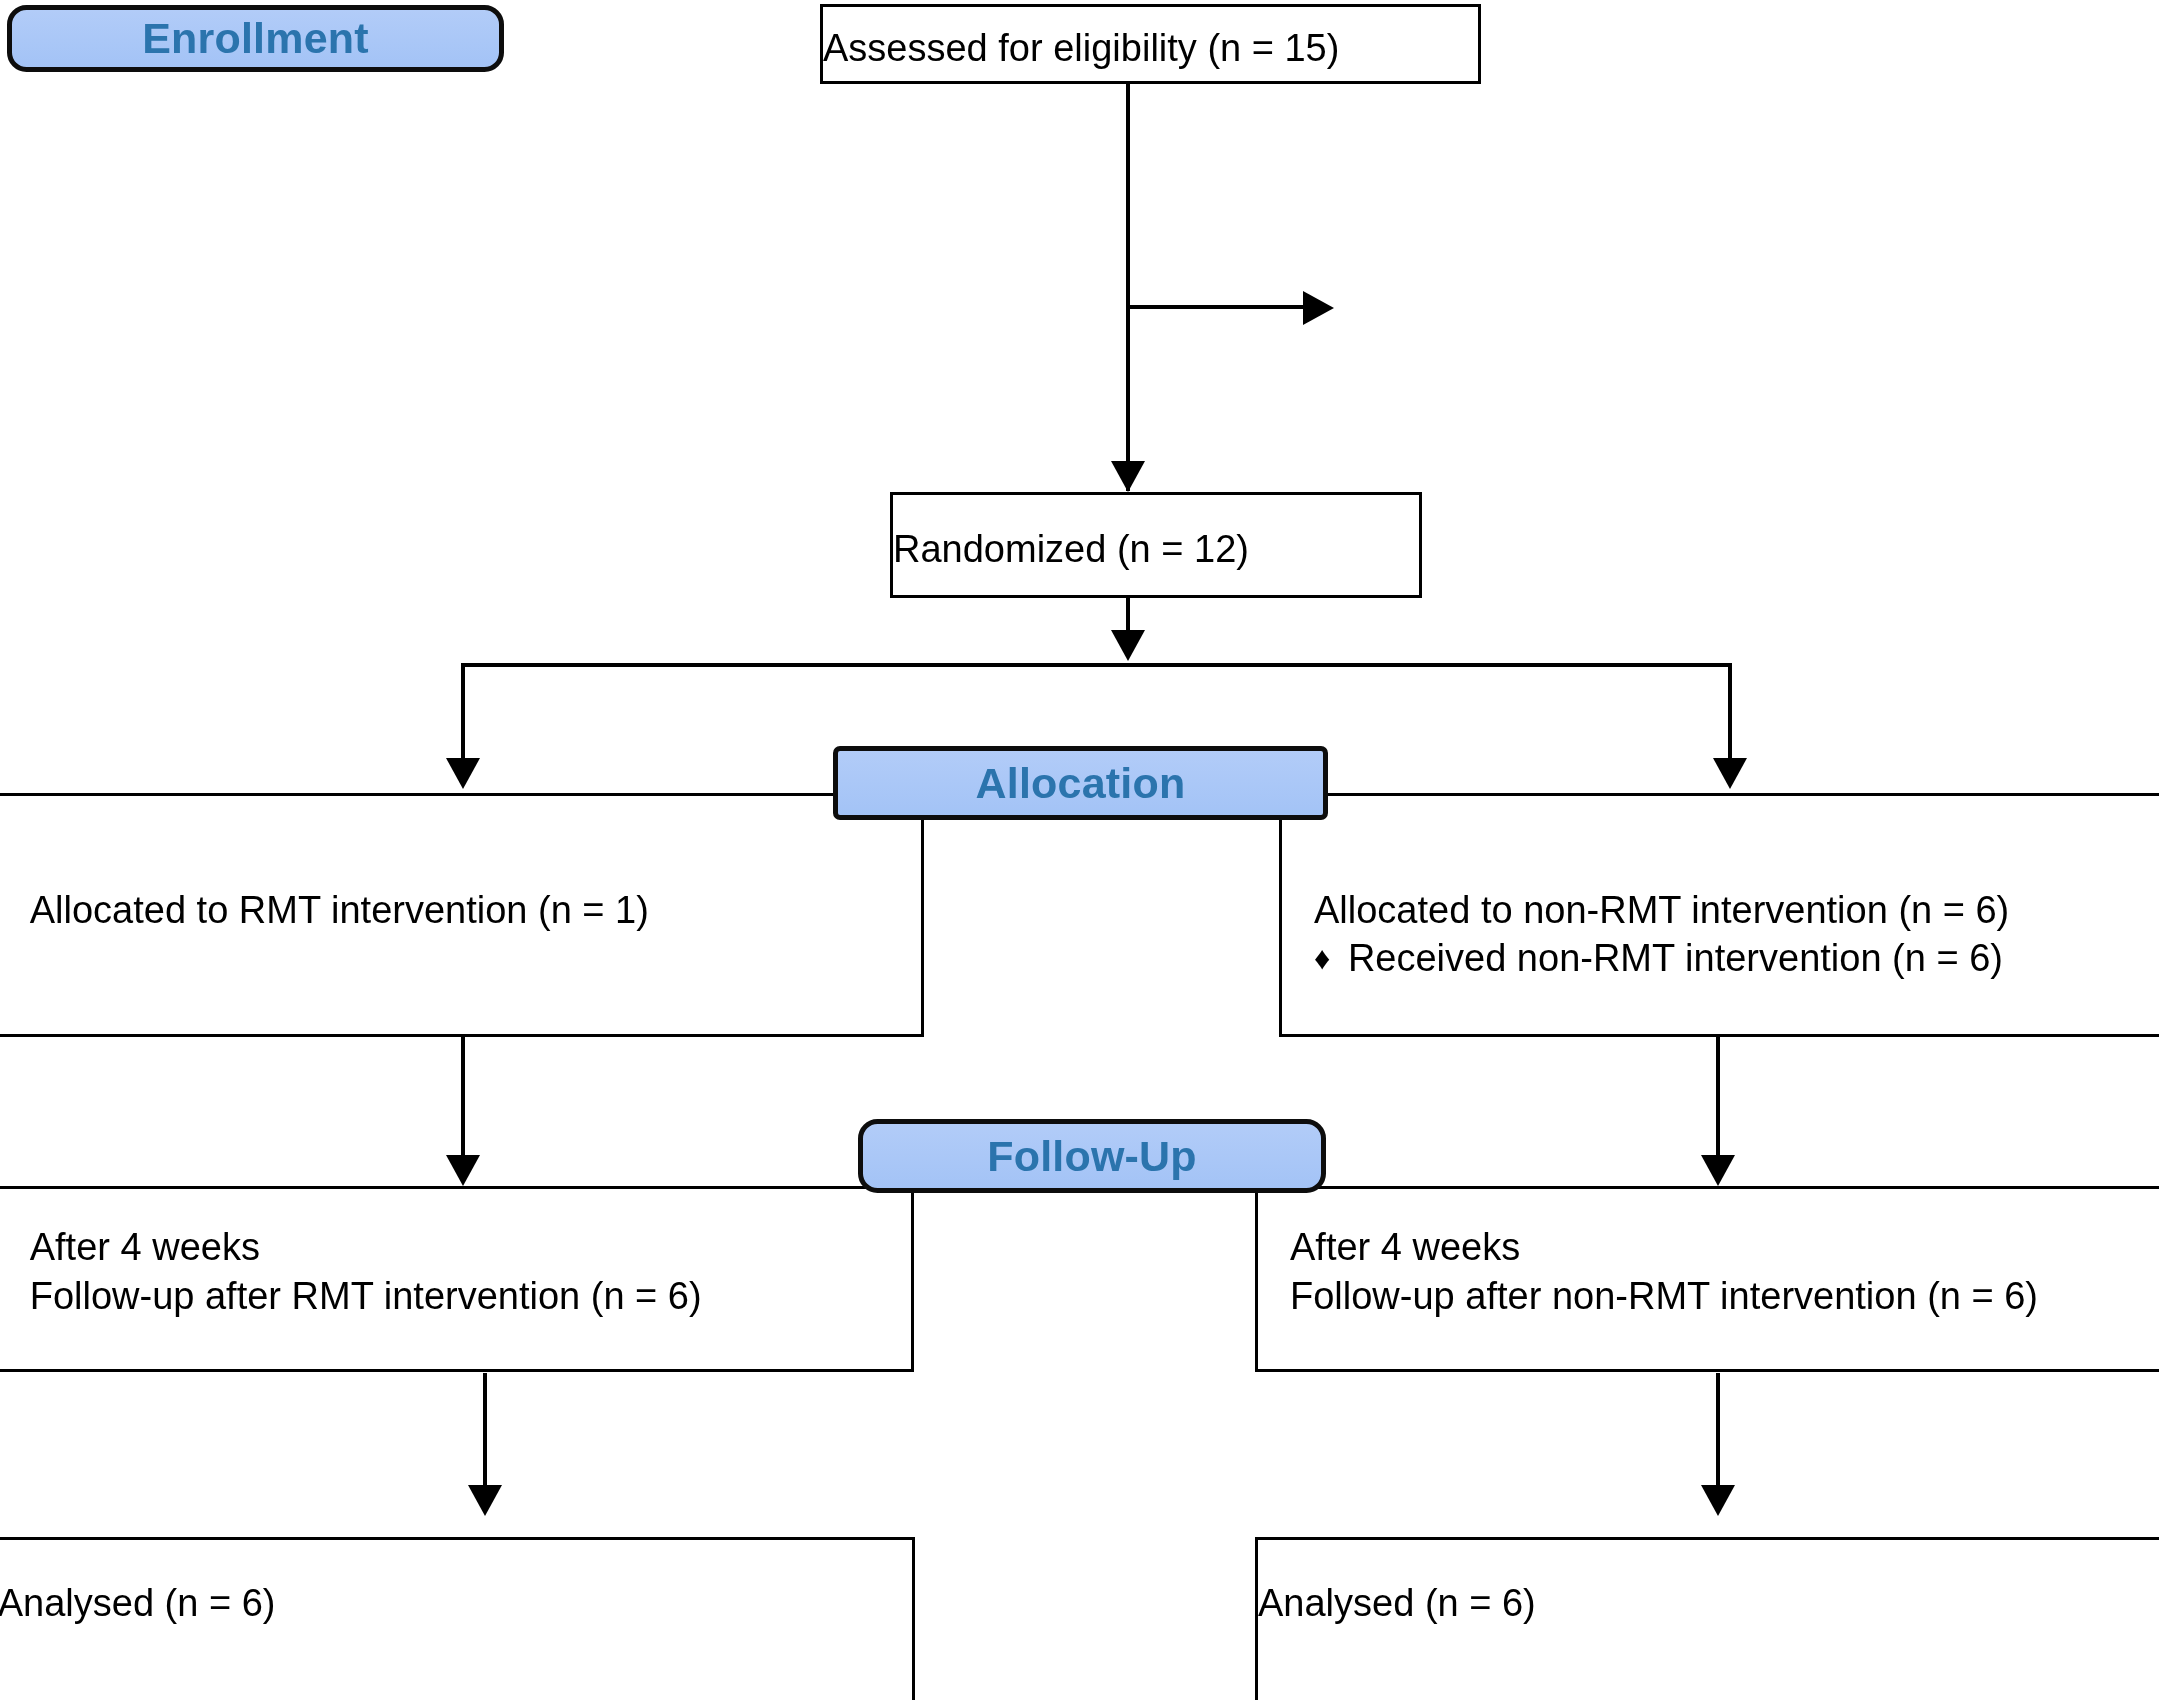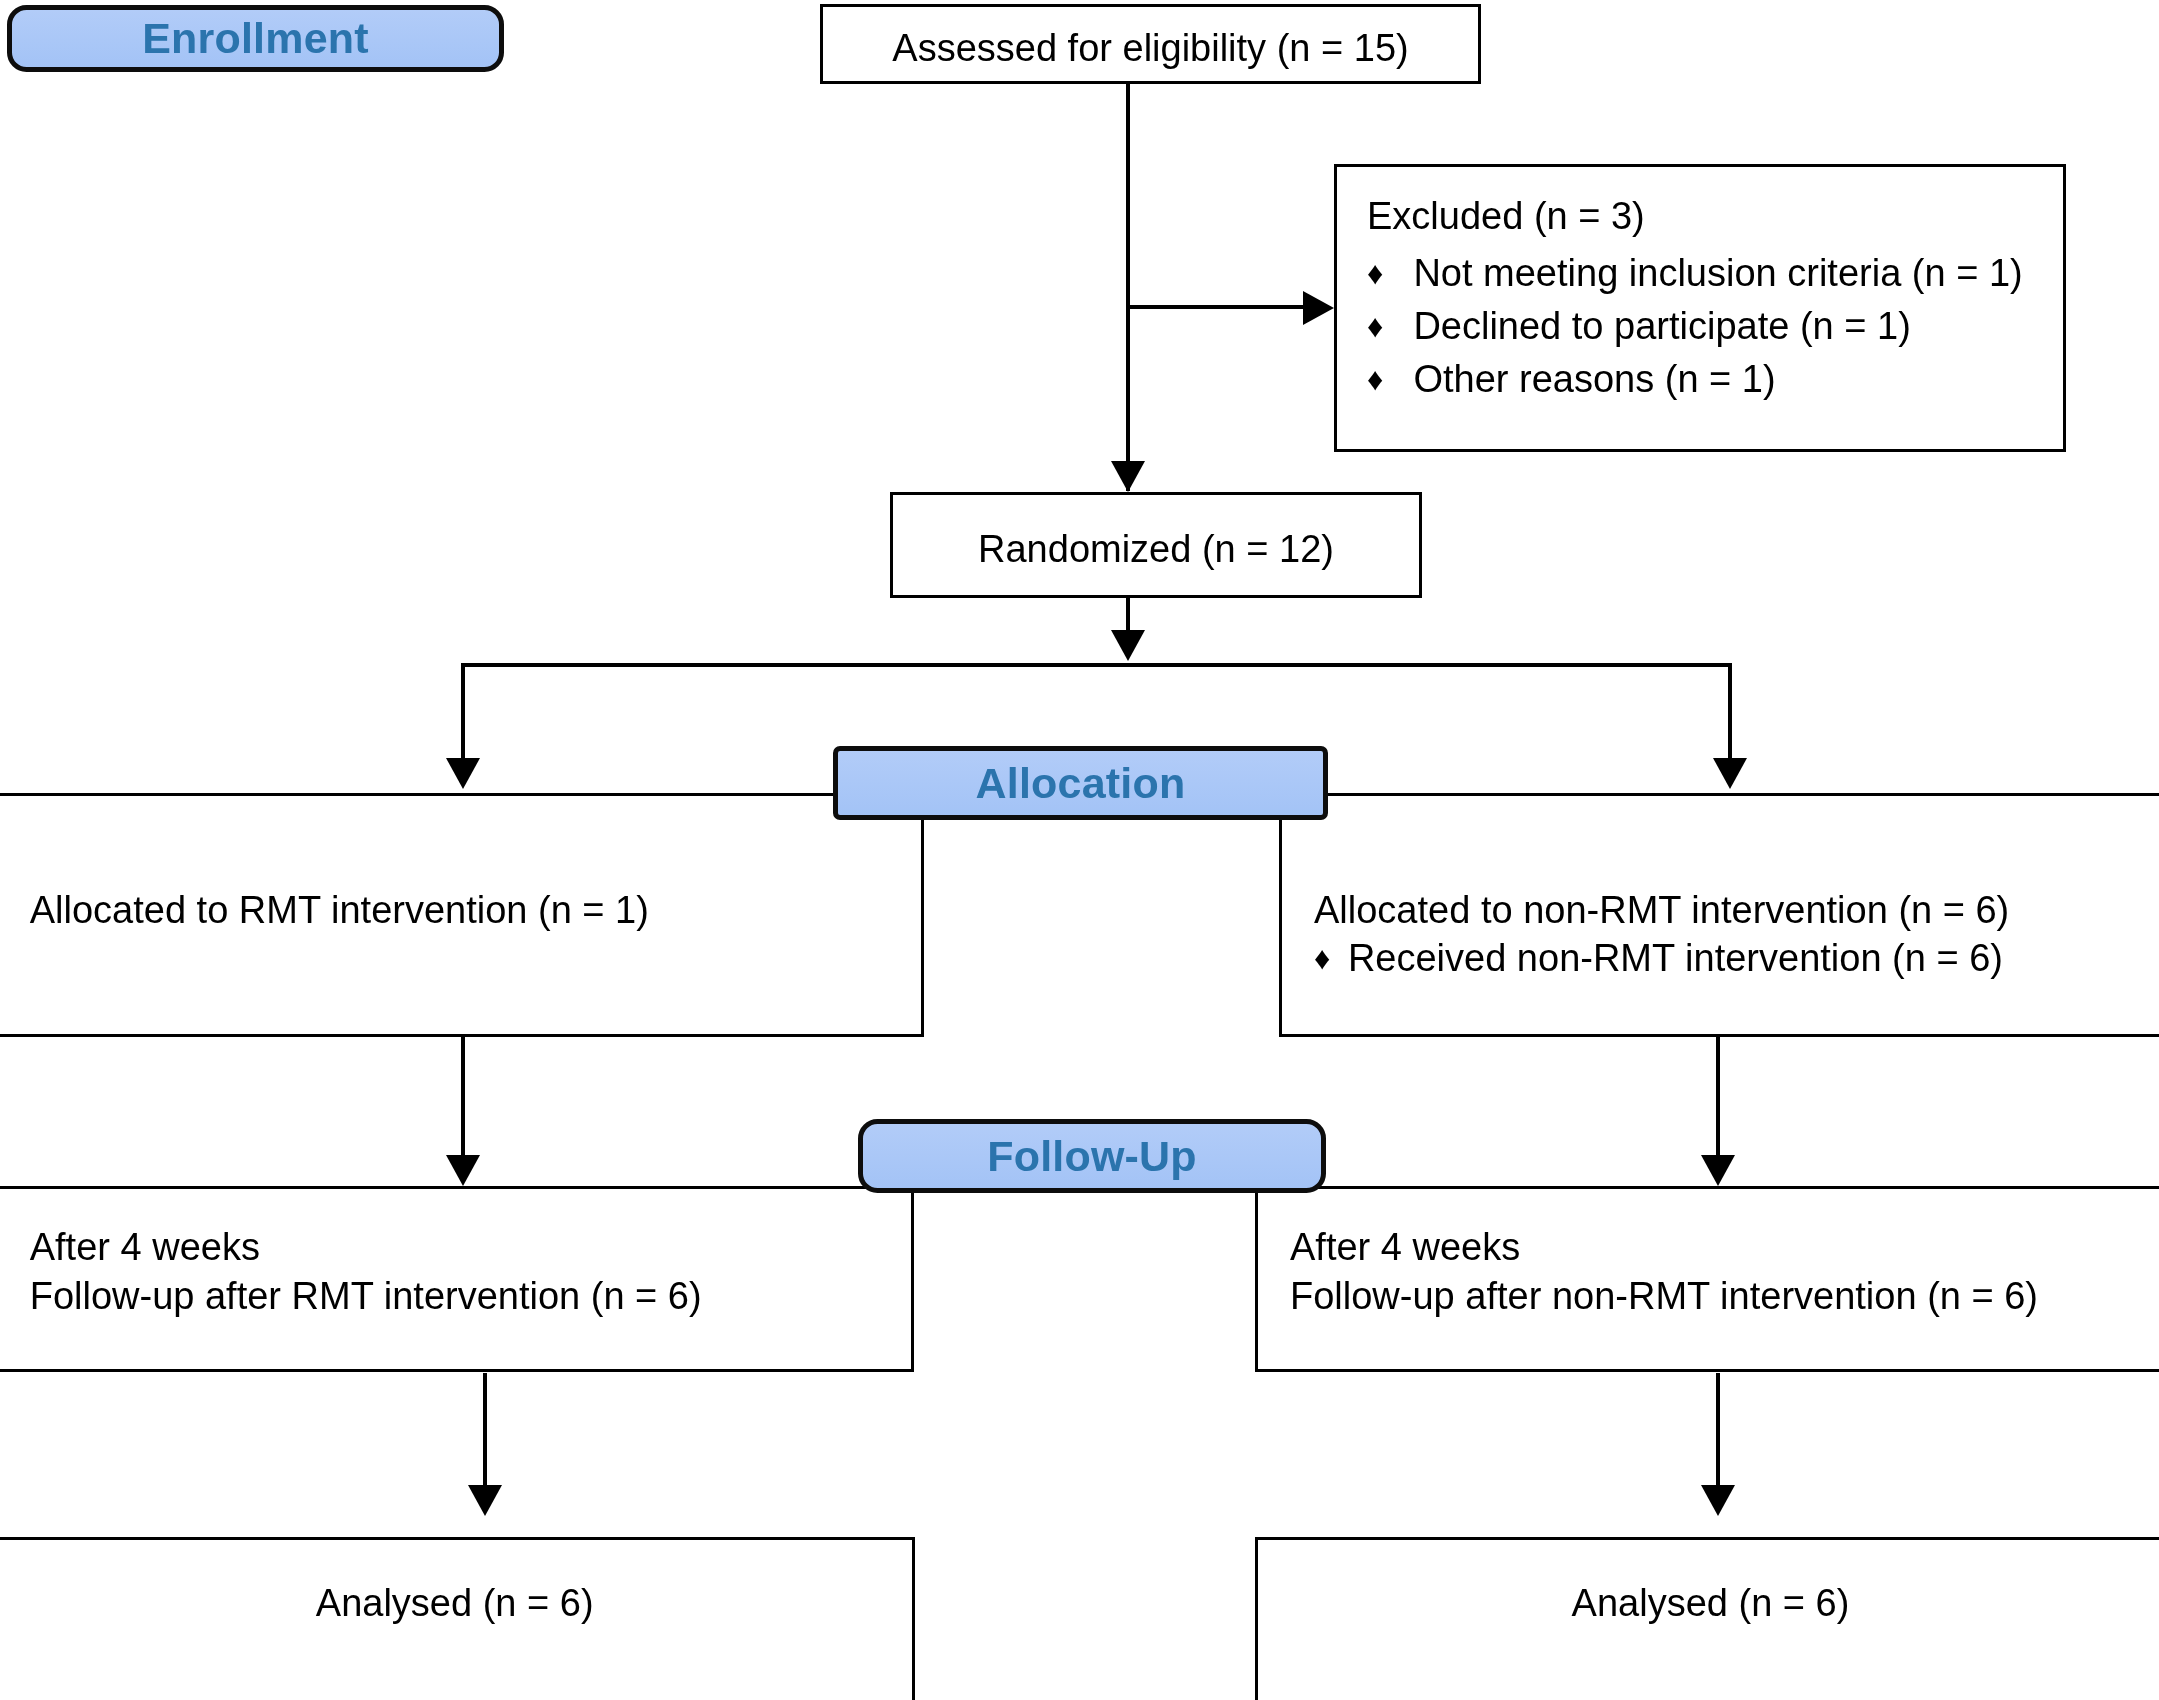--- a/index.html
+++ b/index.html
@@ -28,21 +28,20 @@
   .box-text {
     position: absolute;
     font-family: "Liberation Sans", sans-serif;
     font-size: 38px;
     line-height: 1.30;
     color: #000000;
     white-space: nowrap;
   }
   .box-text.center {
     width: 100%;
-    text-align: center;
   }
   .bullet-line {
     white-space: nowrap;
   }
   .bullet-mark {
     display: inline-block;
     font-size: 32px;
     vertical-align: 1.8px;
   }
   .stage {
@@ -102,38 +101,20 @@
   <div class="box" style="left:820px; top:3.5px; width:661px; height:80px;">
     <div class="box-text center" style="top:17.7px; left:0;">Assessed for eligibility (n = 15)</div>
   </div>
 
   <div class="line vline" style="left:1126px; top:83px; width:4.4px; height:408px;"></div>
   <div class="arrow-down" style="left:1111px; top:461px;"></div>
 
   <div class="line hline" style="left:1128px; top:305px; width:197px; height:4.4px;"></div>
   <div class="arrow-right" style="left:1303px; top:291px;"></div>
 
-  <div class="box" style="left:1334px; top:164px; width:732px; height:288px;">
-    <div class="box-text" style="top:25px; left:30px;">Excluded (n = 3)</div>
-
-    <div class="box-text bullet-line" style="top:82px; left:30px;">
-      <span class="bullet-mark">♦</span>
-      <span style="margin-left:19.5px;">Not meeting inclusion criteria (n = 1)</span>
-    </div>
-
-    <div class="box-text bullet-line" style="top:135px; left:30px;">
-      <span class="bullet-mark">♦</span>
-      <span style="margin-left:19.5px;">Declined to participate (n = 1)</span>
-    </div>
-
-    <div class="box-text bullet-line" style="top:188px; left:30px;">
-      <span class="bullet-mark">♦</span>
-      <span style="margin-left:19.5px;">Other reasons (n = 1)</span>
-    </div>
-  </div>
 
   <div class="box" style="left:890px; top:492px; width:532px; height:106px;">
     <div class="box-text center" style="top:30px; left:0;">Randomized (n = 12)</div>
   </div>
 
   <div class="line vline" style="left:1126px; top:598px; width:4.4px; height:34px;"></div>
   <div class="arrow-down" style="left:1111px; top:630px;"></div>
 
   <div class="line hline" style="left:461px; top:663px; width:1271px; height:4.4px;"></div>
 

